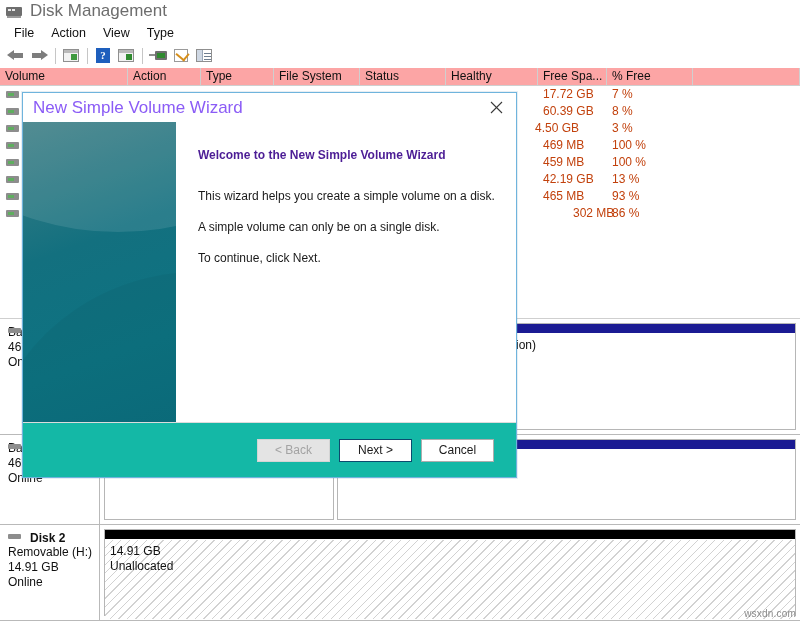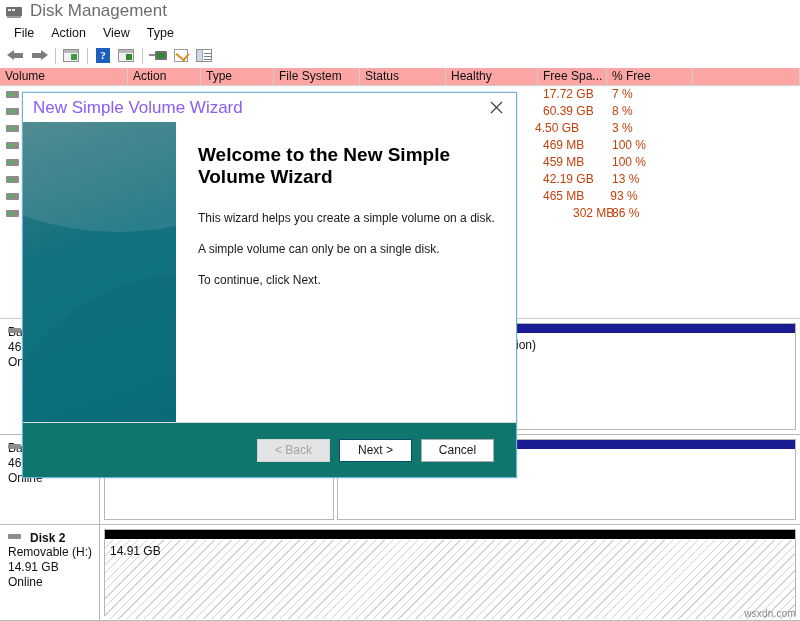--- a/index.html
+++ b/index.html
@@ -415,39 +415,39 @@
     width: 430px; height: 420px;
     border-radius: 50%;
     background: rgba(0,0,0,0.04);
   }
   #wizard-content {
     flex: 1 1 auto;
     padding: 22px 20px 0 22px;
     box-sizing: border-box;
   }
   #wizard-heading {
-    font-size: 19px;
+    font-size: 12px;
     font-weight: bold;
-    color: #000000;
+    color: #4c1d95;
     line-height: 22px;
     max-width: 270px;
     margin-bottom: 22px;
   }
   .wiz-p {
     font-size: 12px;
     color: #1a1a1a;
     line-height: 16px;
     margin-bottom: 15px;
   }
   #wizard-footer {
     position: absolute;
     left: 0; bottom: 0;
     width: 100%;
     height: 55px;
-    background: #0f766e;
+    background: #14b8a6;
     border-top: 1px solid #dcdcdc;
     box-sizing: border-box;
     display: flex;
     align-items: center;
     justify-content: flex-end;
     padding-right: 22px;
     gap: 9px;
   }
   .wiz-btn {
     width: 73px;
@@ -600,21 +600,21 @@
     <div class="vrow">
       <div class="vol-icon"></div>
       <div class="vcell" style="left: 24px; width: 104px;">D</div>
       <div class="vcell" style="left: 543px; width: 66px;">42.19 GB</div>
       <div class="vcell" style="left: 612px; width: 80px;">13 %</div>
     </div>
     <div class="vrow">
       <div class="vol-icon"></div>
       <div class="vcell" style="left: 24px; width: 104px;">S</div>
       <div class="vcell" style="left: 543px; width: 66px;">465 MB</div>
-      <div class="vcell" style="left: 584px; width: 80px; text-align: center;">93 %</div>
+      <div class="vcell" style="left: 612px; width: 80px;">93 %</div>
     </div>
     <div class="vrow">
       <div class="vol-icon"></div>
       <div class="vcell" style="left: 24px; width: 104px;">S</div>
       <div class="vcell" style="left: 573px; width: 66px;">302 MB</div>
       <div class="vcell" style="left: 612px; width: 80px;">86 %</div>
     </div>
   </div>
 
 <div id="disk-pane">
@@ -668,20 +668,21 @@
         <div class="dname">Disk 2</div>
         <div class="dline">Removable (H:)</div>
         <div class="dline">14.91 GB</div>
         <div class="dline">Online</div>
       </div>
       <div class="disk-parts">
         <div class="part unalloc" style="flex: 1 1 0px;">
           <div class="bar black"></div>
           <div class="pbody" style="height: 75px;">
             <div class="ptxt">14.91 GB</div>
+            <div class="ptxt">Unallocated</div>
           </div>
         </div>
       </div>
     </div>
   </div>
 
 <div id="wizard">
   <div id="wizard-titlebar">
     <div id="wizard-title">New Simple Volume Wizard</div>
     <div id="wizard-close">

